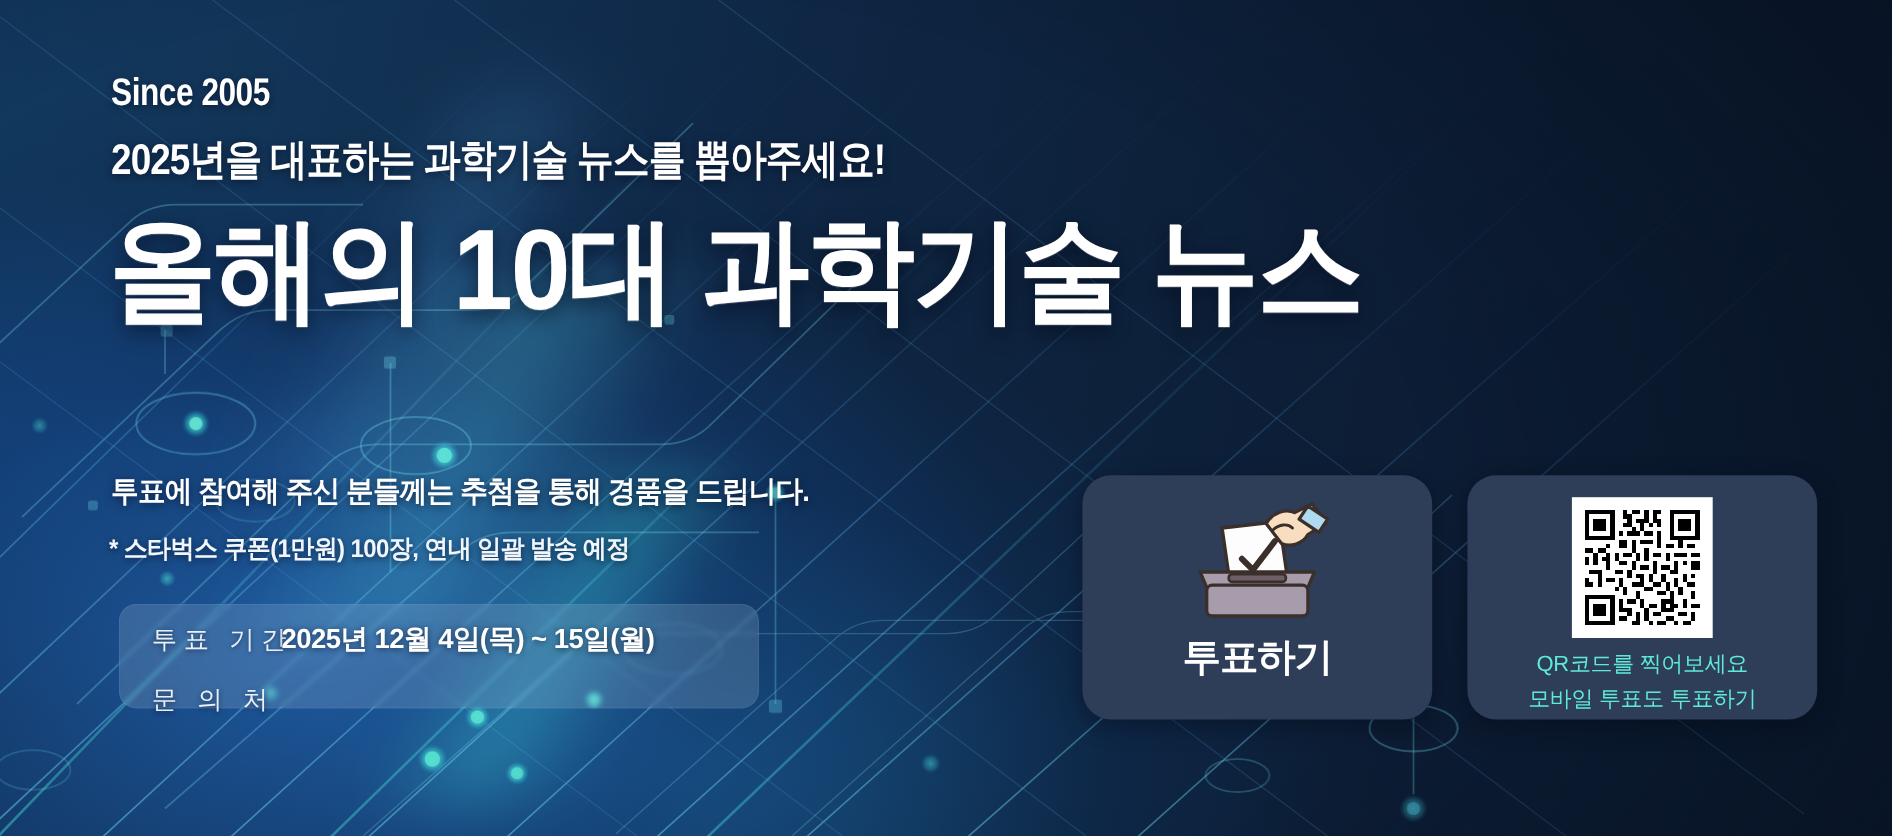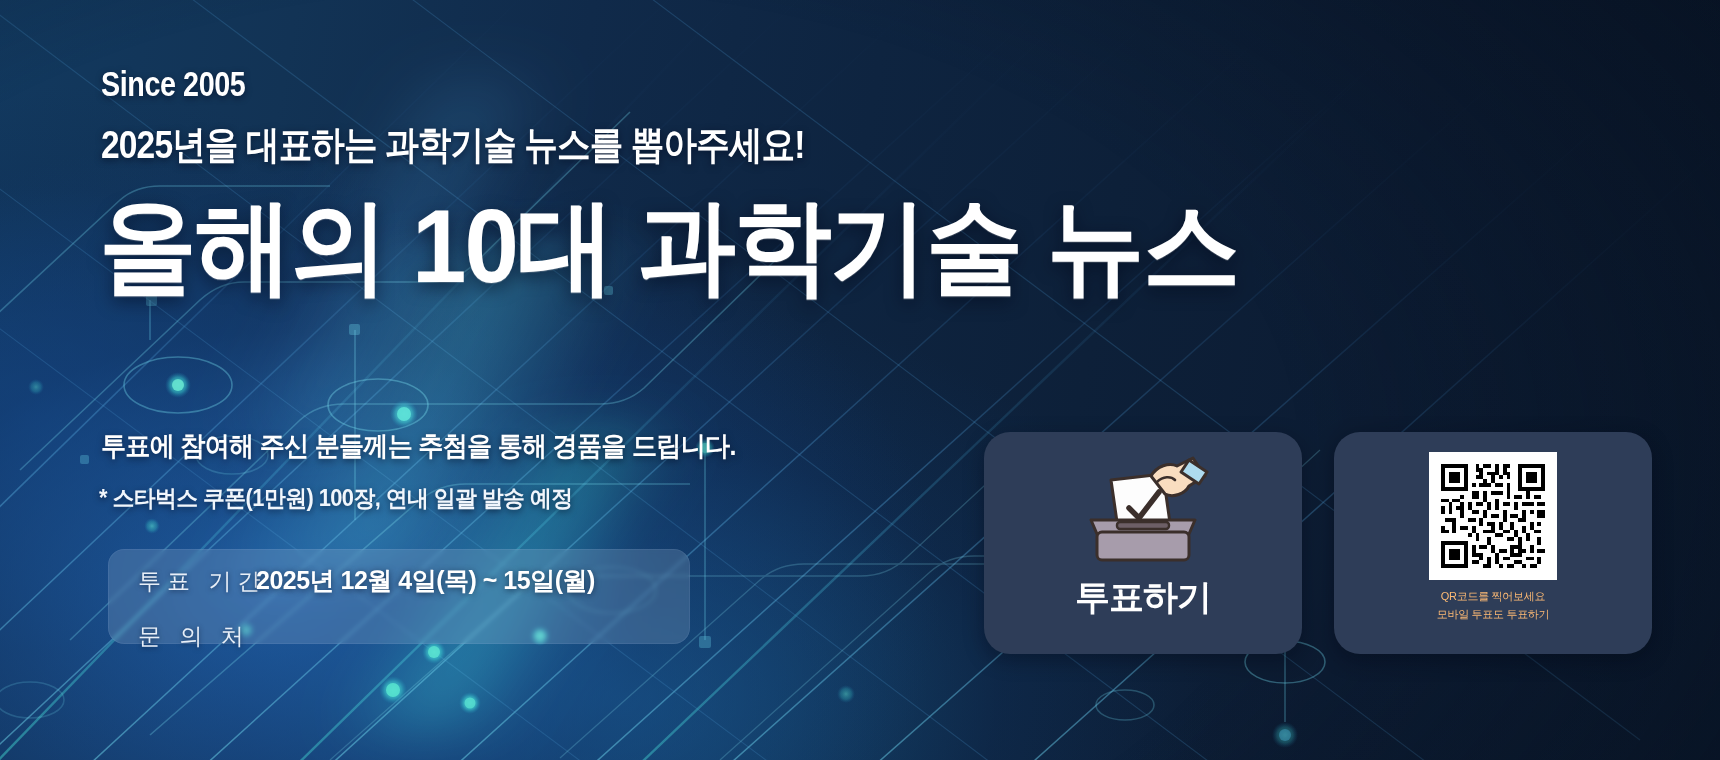--- a/index.html
+++ b/index.html
@@ -128,21 +128,21 @@
   }
 
   .qr-box{
     position:absolute;left:50%;top:20px;transform:translateX(-50%);
     width:128px;height:128px;background:#ffffff;
     display:flex;align-items:center;justify-content:center;
   }
   .qr-img{width:112px;height:112px;display:block;image-rendering:pixelated;}
   .qr-caption{
     position:absolute;left:0;right:0;top:156px;text-align:center;
-    color:#fdba74;font-size:11px;font-weight:500;line-height:1.6;letter-spacing:-0.3px;
+    color:#5eead4;font-size:20px;font-weight:500;line-height:1.6;letter-spacing:-0.3px;
   }
   .qr-caption div{white-space:nowrap;}
 </style>
 </head>
 <body>
 
 <div class="banner">
 
   <div class="bg-layer">
     <svg class="bg-svg" viewBox="0 0 1720 760" preserveAspectRatio="none">

